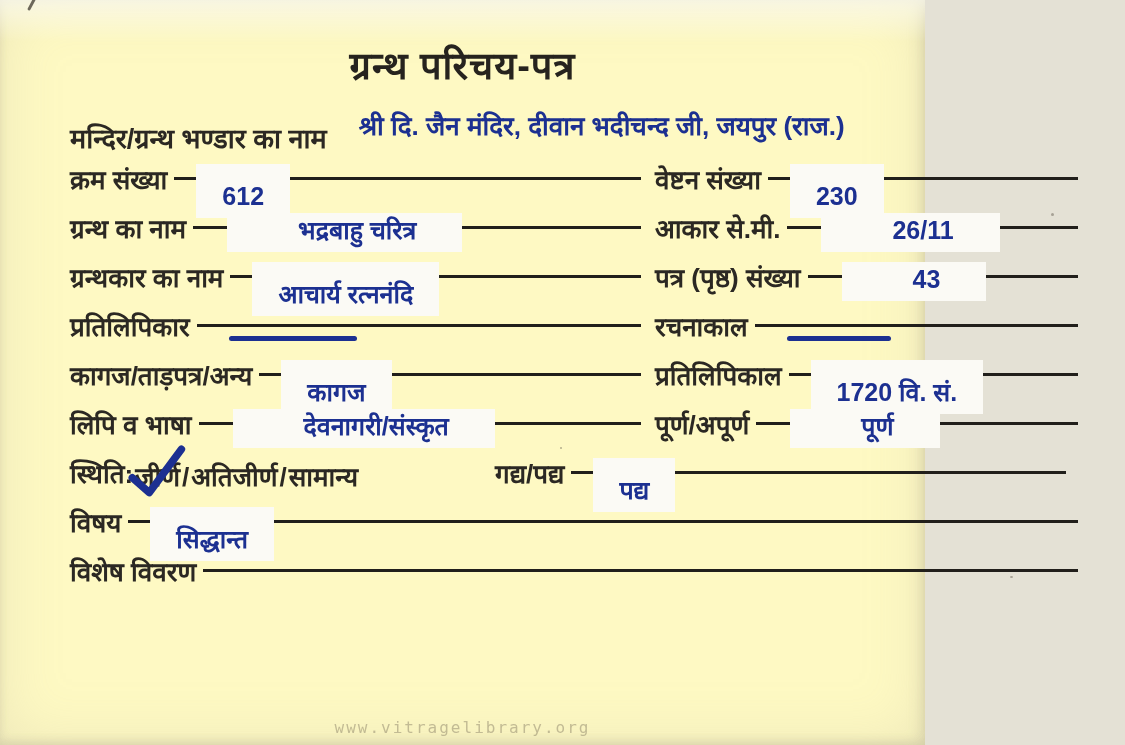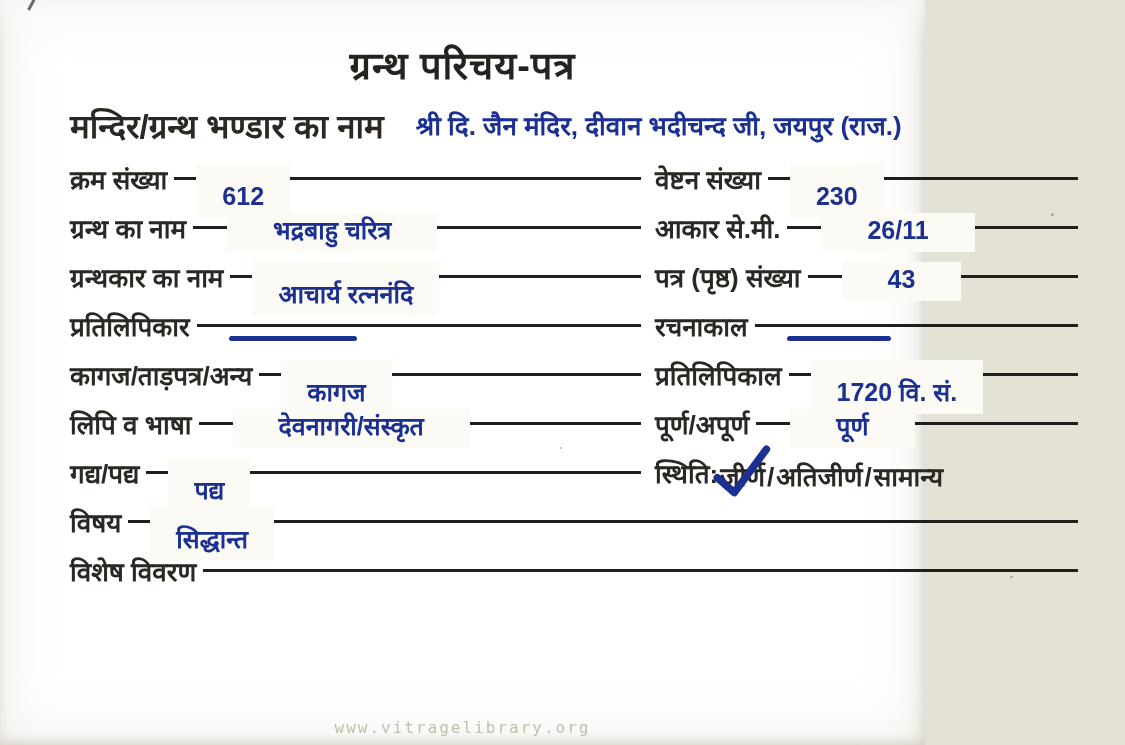--- a/index.html
+++ b/index.html
@@ -3,21 +3,21 @@
 <meta charset="utf-8">
 <style>
   html,body{margin:0;padding:0;}
   body{
     width:1125px;height:745px;overflow:hidden;
     font-family:"Liberation Sans","DejaVu Sans",sans-serif;
     background:#e4e1d5;
   }
   .card{
     position:relative;width:925px;height:745px;
-    background:#ffffff;
+    background:#fef9c3;
     color:#2b2823;
     box-shadow:inset 0 0 60px rgba(185,178,155,0.25), inset -5px 0 14px rgba(175,168,145,0.28), inset 0 -4px 10px rgba(175,168,145,0.22);
   }
   .card::before{
     content:"";position:absolute;inset:0;pointer-events:none;
     background:linear-gradient(180deg, rgba(255,255,255,0.6) 0px, rgba(255,255,255,0.0) 42px);
   }
   .scan-mark{
     position:absolute;top:-2px;left:30px;width:3px;height:13px;
     background:#4a453a;transform:rotate(28deg);border-radius:2px;opacity:0.8;
@@ -28,21 +28,21 @@
   .sp3{width:3px;height:2px;top:576px;left:1010px;}
 
   .title{
     position:absolute;top:38px;left:0;right:0;text-align:center;
     font-size:38px;font-weight:700;letter-spacing:1px;color:#26231e;
   }
   .header-row{
     position:absolute;top:106px;left:70px;right:20px;
     display:flex;align-items:flex-start;white-space:nowrap;
   }
-  .header-row .flabel{font-size:33px;}
+  .header-row .flabel{font-size:27px;margin-top:16px;}
   .header-row .hvalue{
     margin-left:32px;color:#1c3091;font-weight:700;font-size:26px;padding-top:1px;
   }
 
   .grid{position:absolute;top:164px;left:70px;width:1010px;}
   .row{display:flex;height:49px;}
   .cell{display:flex;align-items:flex-start;position:relative;box-sizing:border-box;}
   .cell.left{width:585px;padding-right:12px;}
   .cell.right{flex:1;}
   .cell.full{width:100%;}
@@ -57,21 +57,21 @@
   }
   .fline::before{
     content:"";position:absolute;left:0;right:2px;top:13px;
     border-top:3px solid #211f1b;
   }
   .fvalue{
     position:relative;z-index:1;
     background:#fbfaf5;color:#1c3091;font-weight:700;font-size:25px;line-height:1.3;
     padding:16px 26px 5px 26px;margin-left:22px;white-space:nowrap;
   }
-  .fvalue.wide{padding:1px 46px 5px 46px;margin-left:34px;}
+  .fvalue.wide{padding:1px 46px 5px 71px;margin-left:34px;}
   .fvalue:empty{display:none;}
   .ink-dash{
     position:relative;z-index:1;margin-left:32px;margin-top:25px;
     width:128px;height:5px;background:#1c3091;border-radius:3px;
   }
   .ink-dash.short{width:104px;}
 
   .cond{white-space:nowrap;}
   .opts{font-size:26px;font-weight:600;color:#2b2823;margin-left:2px;}
   .opt{position:relative;display:inline-block;}
@@ -190,37 +190,37 @@
       </div>
       <div class="cell right">
         <span class="flabel">पूर्ण/अपूर्ण</span>
         <span class="fline">
             <span class="fvalue wide">पूर्ण</span>
           </span>
       </div>
     </div>
 
     <div class="row">
-      <div class="cell left">
-        <span class="flabel">गद्य/पद्य</span>
-        <span class="fline">
-            <span class="fvalue">पद्य</span>
-          </span>
-      </div>
       <div class="cell right cond">
         <span class="flabel">स्थिति:</span>
         <span class="opts">
           <span class="opt">
             <svg class="check" viewBox="0 0 64 56">
               <path d="M7 31 L23 47 L58 6" fill="none" stroke="#1c3091" stroke-width="7.5" stroke-linecap="round" stroke-linejoin="round"></path>
             </svg>
             <span>जीर्ण</span>
           </span><span class="sep">/</span><span class="opt">अतिजीर्ण</span><span class="sep">/</span><span class="opt">सामान्य</span>
         </span>
       </div>
+      <div class="cell left">
+        <span class="flabel">गद्य/पद्य</span>
+        <span class="fline">
+            <span class="fvalue">पद्य</span>
+          </span>
+      </div>
     </div>
 
     <div class="row">
       <div class="cell full">
         <span class="flabel">विषय</span>
         <span class="fline">
             <span class="fvalue">सिद्धान्त</span>
           </span>
       </div>
     </div>

